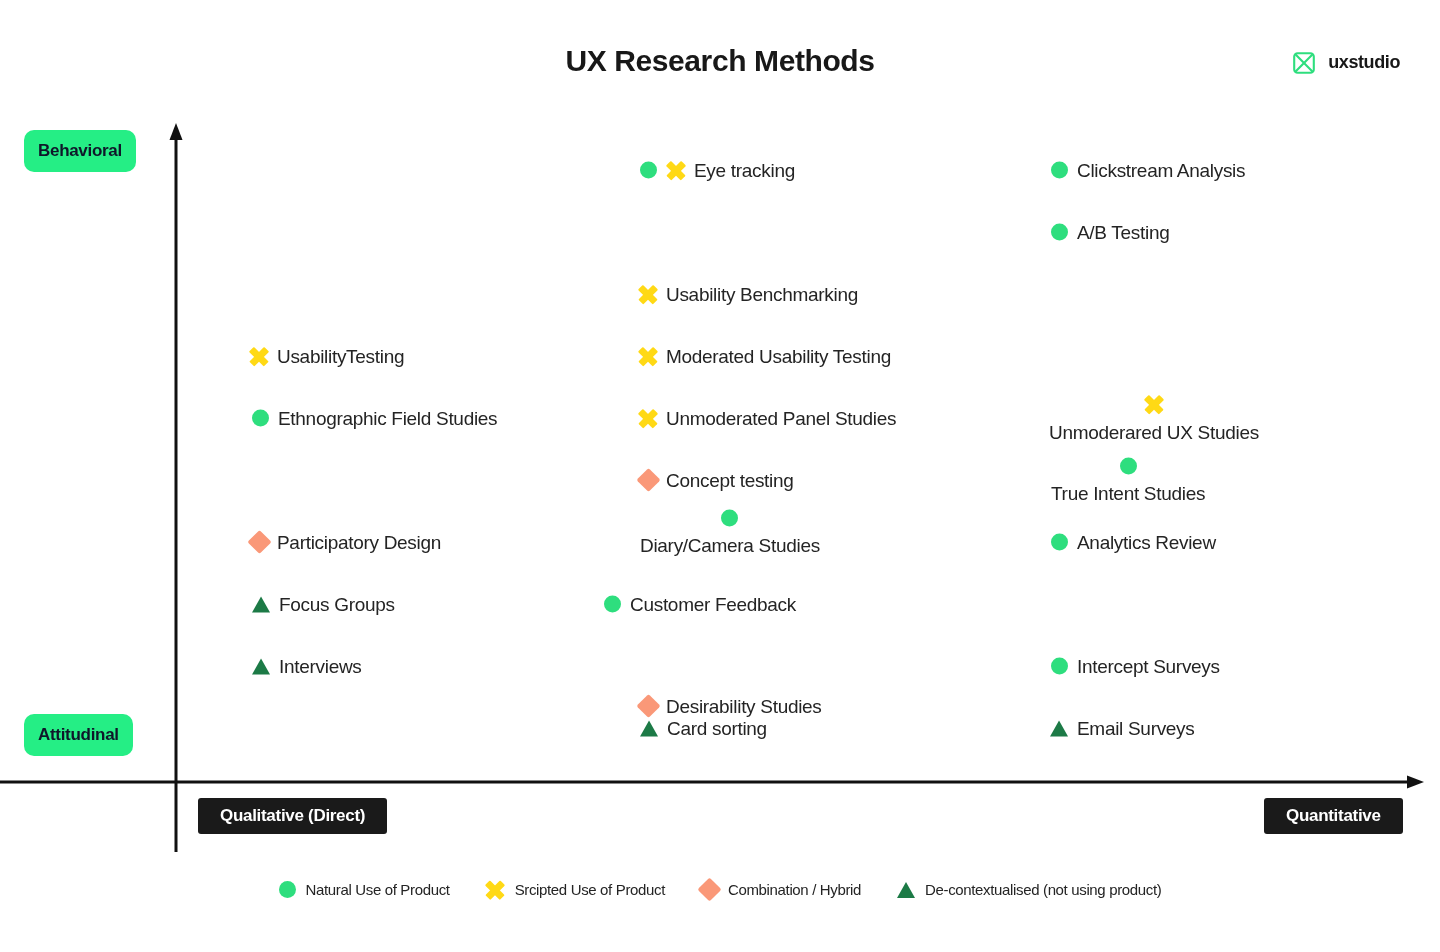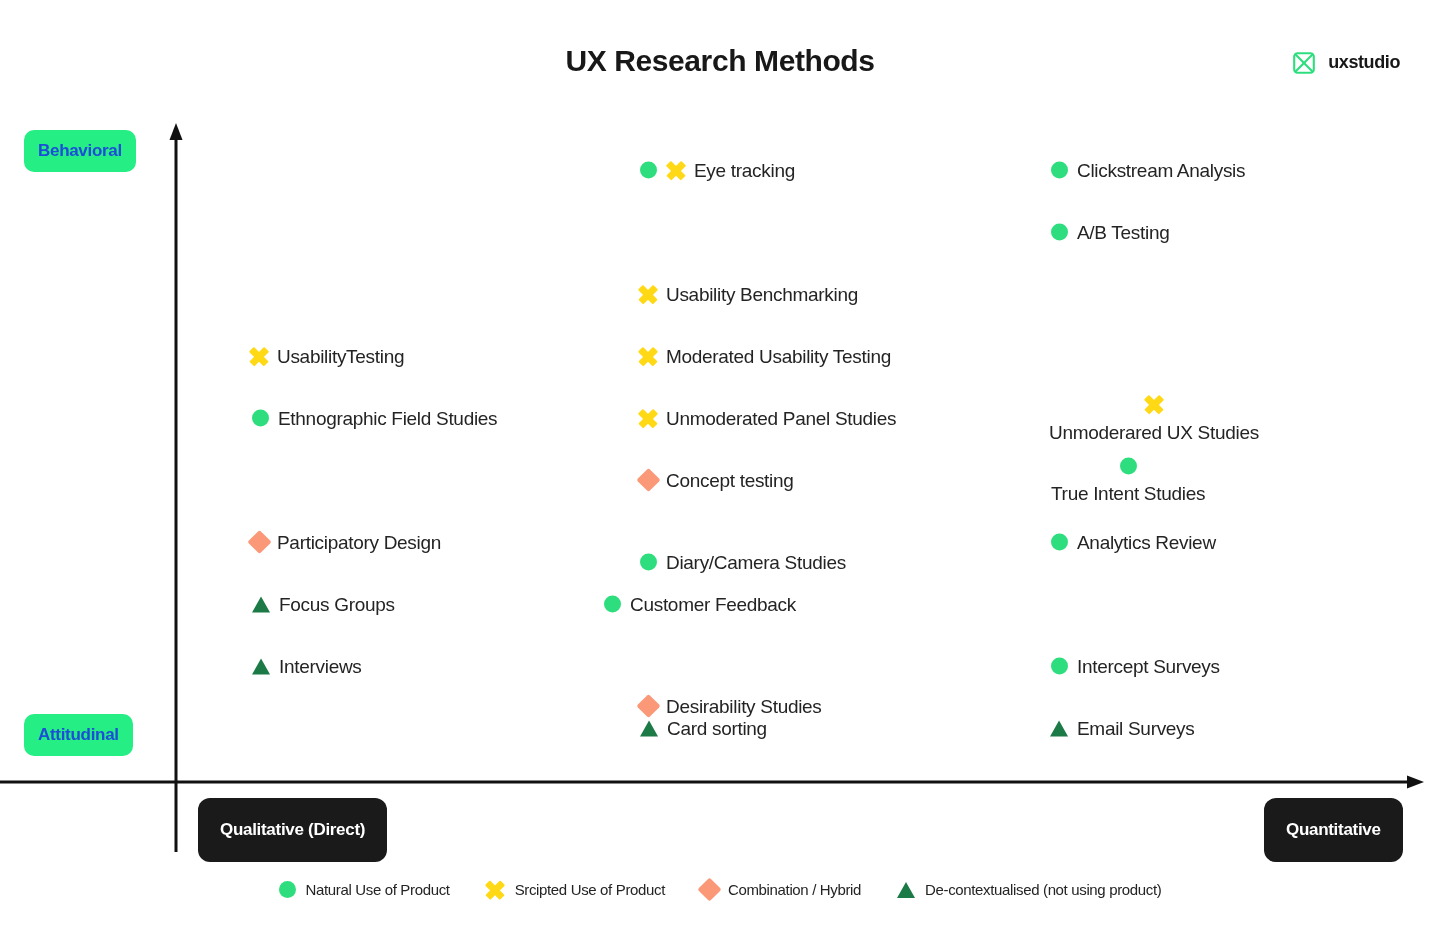--- a/index.html
+++ b/index.html
@@ -61,30 +61,30 @@
     display: inline-flex;
     align-items: center;
     justify-content: center;
     font-size: 17px;
     font-weight: bold;
     letter-spacing: -0.3px;
     white-space: nowrap;
   }
   .pill-green {
     background: #25EE85;
-    color: #1d4ed8;
+    color: #0f172a;
     border-radius: 10px;
     height: 42px;
     padding: 0 14px;
   }
   .pill-dark {
     background: #1A1A1A;
     color: #ffffff;
-    border-radius: 12px;
-    height: 64px;
+    border-radius: 3px;
+    height: 36px;
     padding: 0 22px;
   }
   #pill-behavioral  { left: 24px;  top: 130px; }
   #pill-attitudinal { left: 24px;  top: 714px; }
   #pill-qualitative { left: 198px; top: 798px; }
   #pill-quantitative{ left: 1264px;top: 798px; }
 
   
   .plot-area { position: absolute; inset: 0; }
 
@@ -263,21 +263,21 @@
           <span class="mk mk-circle"></span>
         </span>
         <span class="method-label">True Intent Studies</span>
       </div>
       <div class="method" style="left: 251px; top: 542px; transform: translateY(-50%);">
         <span class="markers">
           <span class="mk mk-diamond"></span>
         </span>
         <span class="method-label">Participatory Design</span>
       </div>
-      <div class="method" style="left: 640px; top: 562px; transform: translateY(-50%);">
+      <div class="method" style="left: 640px; top: 532px; transform: translateY(-50%); flex-direction: column;">
         <span class="markers">
           <span class="mk mk-circle"></span>
         </span>
         <span class="method-label">Diary/Camera Studies</span>
       </div>
       <div class="method" style="left: 1051px; top: 542px; transform: translateY(-50%);">
         <span class="markers">
           <span class="mk mk-circle"></span>
         </span>
         <span class="method-label">Analytics Review</span>

